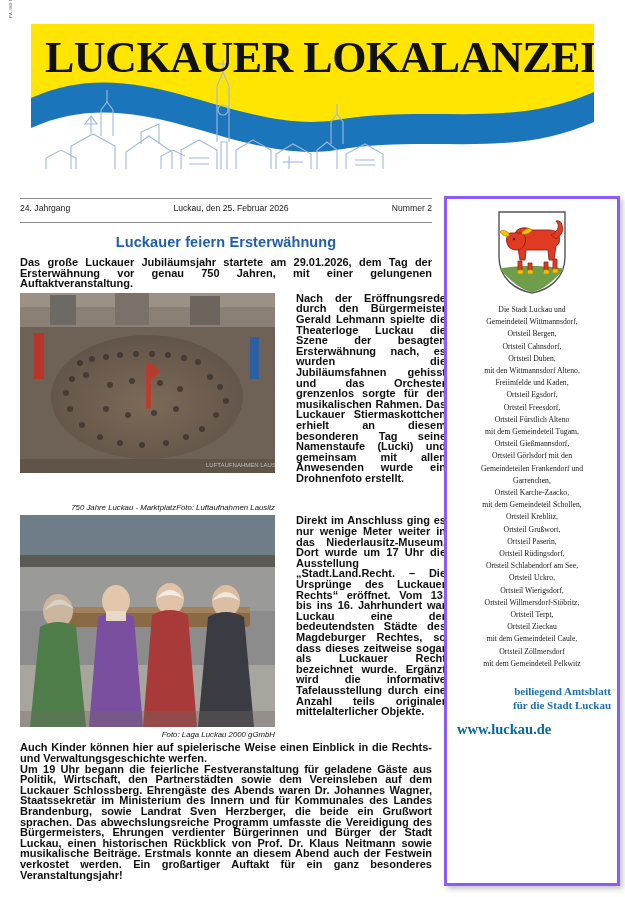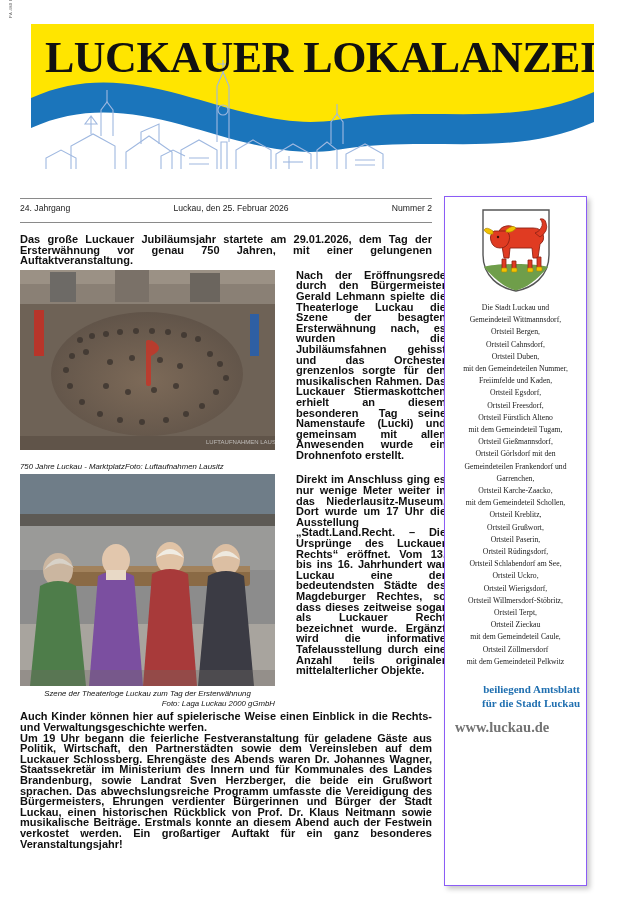--- a/index.html
+++ b/index.html
@@ -78,32 +78,32 @@
   .photo{
     position:relative;overflow:hidden;background:#777;flex:none;
   }
   .photo1{width:255px;height:180px;}
   .photo2{width:255px;height:212px;}
 
   .caption{
     font-size:7.8px;font-style:italic;color:#111;
     line-height:10px;
   }
-  .cap-row{display:flex;justify-content:flex-start;width:255px;margin-top:2px;}
+  .cap-row{display:flex;justify-content:flex-end;width:255px;margin-top:20px;}
   .cap-center{width:255px;margin-top:3px;text-align:center;}
   .cap-center .cap-l{display:block;}
   .cap-center .cap-r{display:block;text-align:right;}
 
   .after-photo{margin-top:2px;}
 
   
   .sidebar{
-    position:absolute;left:444px;top:196px;width:143px;height:690px;
+    position:absolute;left:444px;top:196px;width:176px;height:690px;
     background:#ffffff;
-    border:1px solid #8b5cf6;
+    border:3px solid #8b5cf6;
     box-shadow:3px 3px 5px rgba(0,0,0,.22);
     box-sizing:border-box;
     padding:8px 6px 0 6px;
   }
   .crest-wrap{display:flex;justify-content:center;margin-top:2px;margin-bottom:9px;}
   .ortsteile{
     font-family:"Liberation Serif",serif;
     font-size:7.7px;
     line-height:12.2px;
     color:#1a1a1a;
@@ -126,21 +126,21 @@
     font-size:9.3px;
     line-height:12.5px;
     color:#1a1a1a;
     padding-left:4px;
   }
   .weburl{
     margin-top:9px;
     font-family:"Liberation Serif",serif;
     font-weight:bold;
     font-size:14.5px;
-    color:#737373;
+    color:#0369a1;
     padding-left:4px;
   }
 </style>
 </head>
 <body>
 
 <div class="page">
 
   <div class="side-code">PA 480 HH</div>
 
@@ -183,20 +183,21 @@
   <div class="rule" style="left:20px;top:198px;width:412px;"></div>
   <div class="dateline">
     <span>24. Jahrgang</span>
     <span>Luckau, den 25. Februar 2026</span>
     <span>Nummer 2</span>
   </div>
   <div class="rule" style="left:20px;top:222px;width:412px;"></div>
 
   <div class="main">
 
+    <h1 class="headline">Luckauer feiern Ersterwähnung</h1>
 
     <p class="body-text lead">Das große Luckauer Jubiläumsjahr startete am 29.01.2026, dem Tag der Ersterwähnung vor genau 750 Jahren, mit einer gelungenen Auftaktveranstaltung.</p>
 
     <div class="flowrow">
       <div class="photo photo1">
         <svg viewBox="0 0 255 180" preserveAspectRatio="none" style="width:100%;height:100%;display:block;">
           <defs>
             <radialGradient id="crowdg" cx="50%" cy="55%" r="62%">
               <stop offset="0%" stop-color="#7d6a58"></stop>
               <stop offset="100%" stop-color="#5d5147"></stop>
@@ -304,21 +305,20 @@
           </g>
           <rect x="0" y="196" width="255" height="16" fill="#6f6a63" opacity="0.35"></rect>
         </svg>
       </div>
       <div class="col-text">
         <p class="body-text">Direkt im Anschluss ging es nur wenige Meter weiter in das Niederlausitz-Museum. Dort wurde um 17 Uhr die Ausstellung „Stadt.Land.Recht. – Die Ursprünge des Luckauer Rechts“ eröffnet. Vom 13. bis ins 16. Jahrhundert war Luckau eine der bedeutendsten Städte des Magdeburger Rechtes, so dass dieses zeitweise sogar als Luckauer Recht bezeichnet wurde. Ergänzt wird die informative Tafelausstellung durch eine Anzahl teils originaler mittelalterlicher Objekte.</p>
       </div>
     </div>
 
     <div class="cap-center">
-      <span class="caption cap-l">Szene der Theaterloge Luckau zum Tag der Ersterwähnung</span>
       <span class="caption cap-r">Foto: Laga Luckau 2000 gGmbH</span>
     </div>
 
     <p class="body-text after-photo">Auch Kinder können hier auf spielerische Weise einen Einblick in die Rechts- und Verwaltungsgeschichte werfen.</p>
     <p class="body-text">Um 19 Uhr begann die feierliche Festveranstaltung für geladene Gäste aus Politik, Wirtschaft, den Partnerstädten sowie dem Vereinsleben auf dem Luckauer Schlossberg. Ehrengäste des Abends waren Dr. Johannes Wagner, Staatssekretär im Ministerium des Innern und für Kommunales des Landes Brandenburg, sowie Landrat Sven Herzberger, die beide ein Grußwort sprachen. Das abwechslungsreiche Programm umfasste die Vereidigung des Bürgermeisters, Ehrungen verdienter Bürgerinnen und Bürger der Stadt Luckau, einen historischen Rückblick von Prof. Dr. Klaus Neitmann sowie musikalische Beiträge. Erstmals konnte an diesem Abend auch der Festwein verkostet werden. Ein großartiger Auftakt für ein ganz besonderes Veranstaltungsjahr!</p>
   </div>
 
   <aside class="sidebar">
 
     <div class="crest-wrap">
@@ -345,21 +345,21 @@
         <circle cx="18" cy="30" r="1.2" fill="#3a0f08"></circle>
       </svg>
     </div>
 
     <div class="ortsteile">
       <div>Die Stadt Luckau und</div>
       <div>Gemeindeteil Wittmannsdorf,</div>
       <div>Ortsteil Bergen,</div>
       <div>Ortsteil Cahnsdorf,</div>
       <div>Ortsteil Duben,</div>
-      <div>mit den Gemeindeteilen Nummer,</div>
+      <div>mit den Wittmannsdorf Alteno,</div>
       <div>Freiimfelde und Kaden,</div>
       <div>Ortsteil Egsdorf,</div>
       <div>Ortsteil Freesdorf,</div>
       <div>Ortsteil Fürstlich Alteno</div>
       <div>mit dem Gemeindeteil Tugam,</div>
       <div>Ortsteil Gießmannsdorf,</div>
       <div>Ortsteil Görlsdorf mit den</div>
       <div>Gemeindeteilen Frankendorf und</div>
       <div>Garrenchen,</div>
       <div>Ortsteil Karche-Zaacko,</div>

